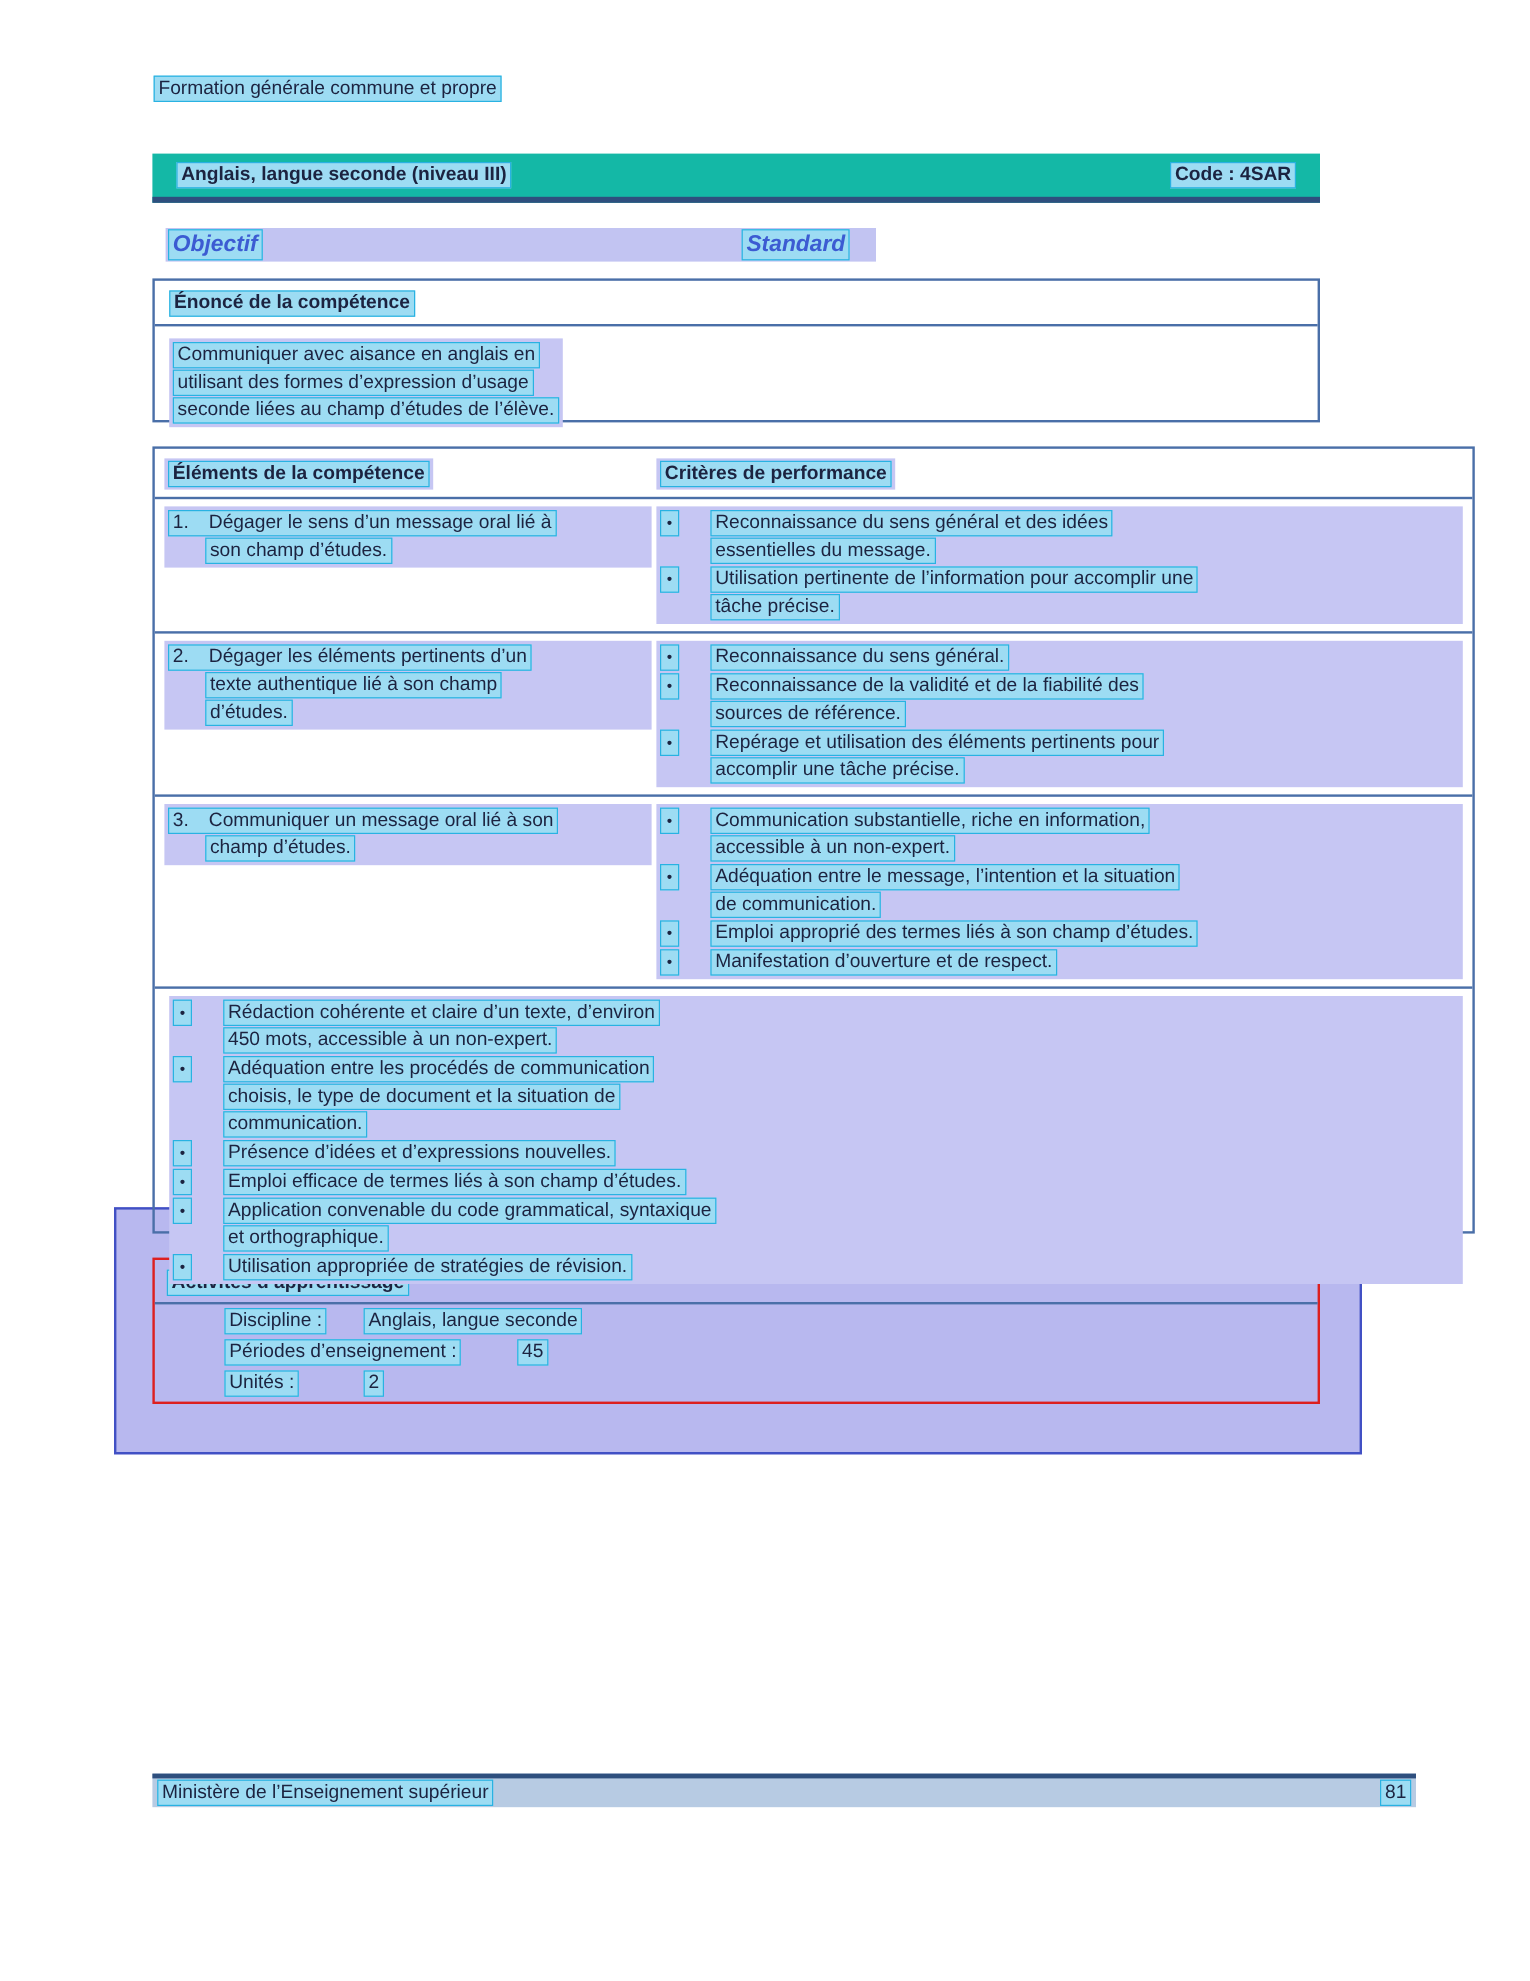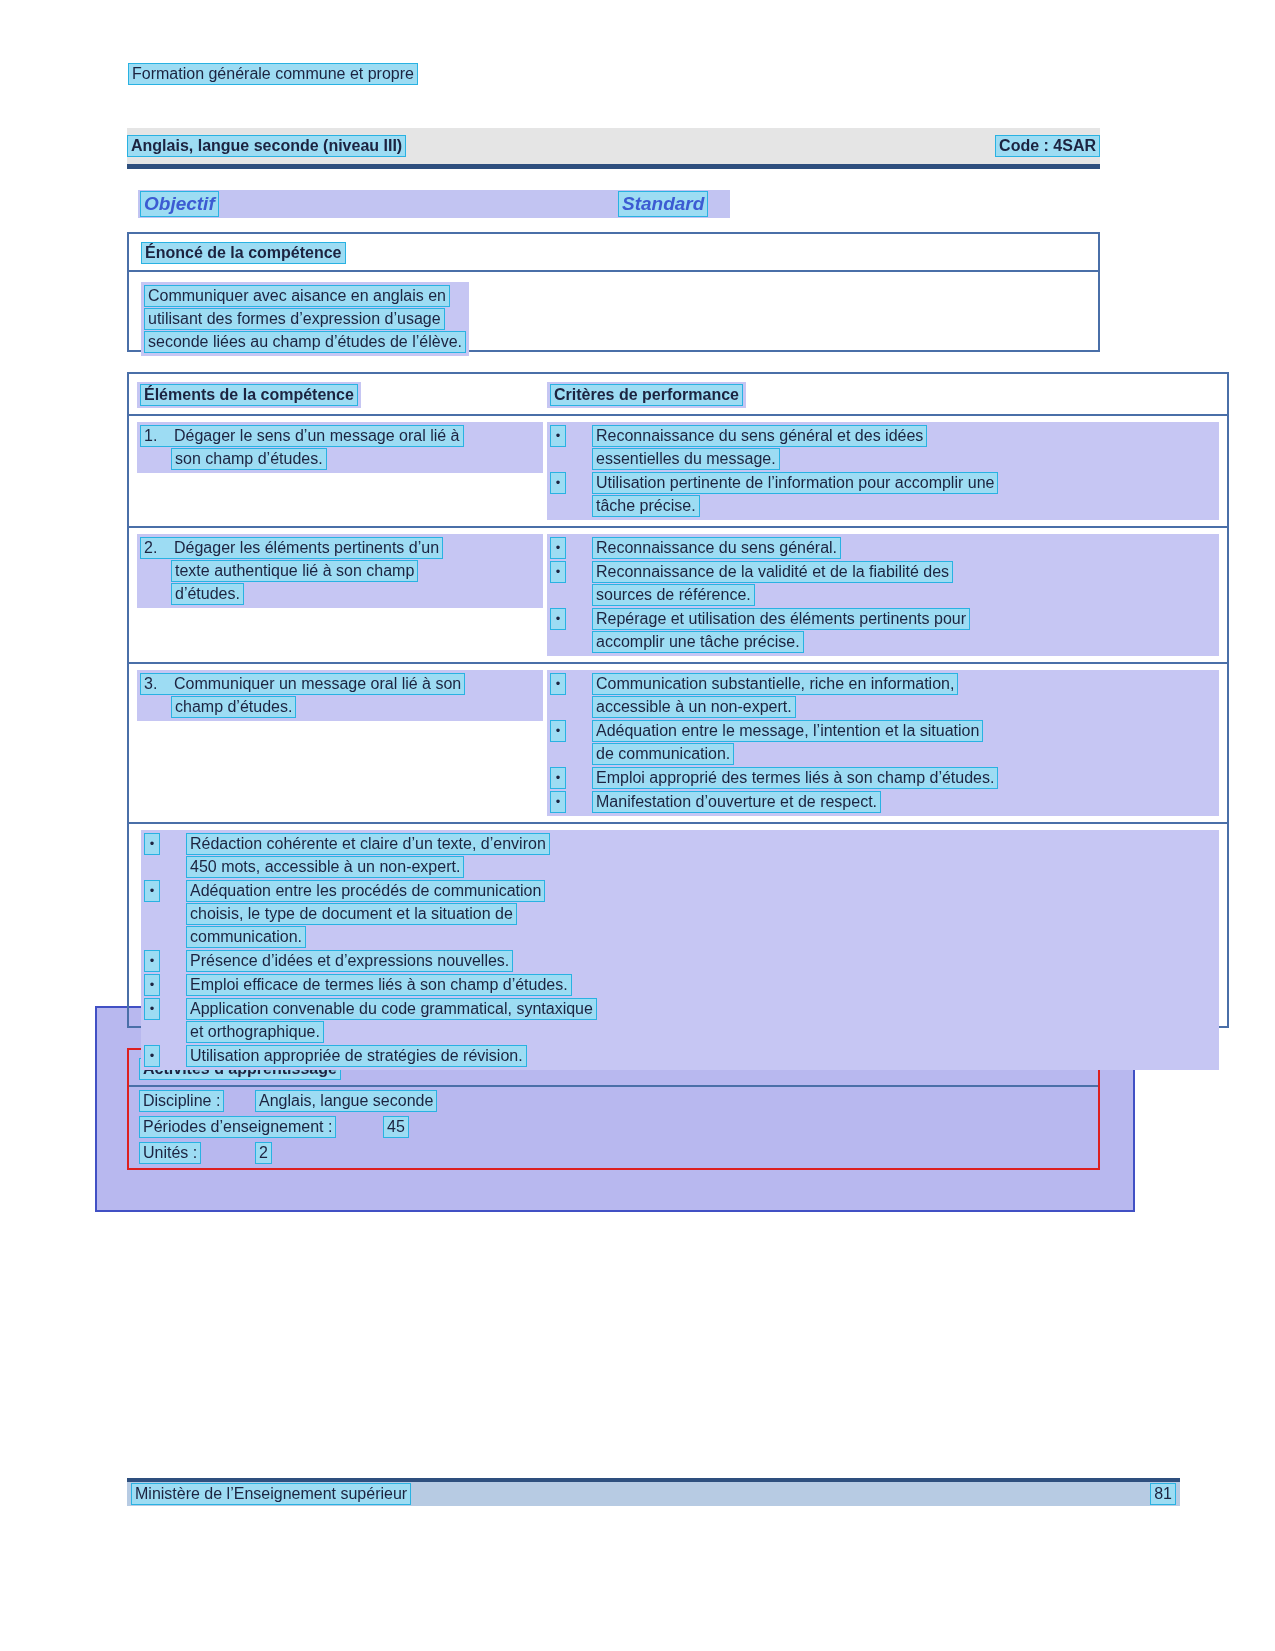--- a/index.html
+++ b/index.html
@@ -15,22 +15,22 @@
   }
   .line { display:table; margin:1px 0; }
   .bold { font-weight:bold; }
   .lav-pad { background:#c6c6f3; padding:2px 3px; }
   .fit { width:fit-content; }
 
   .top-label { position:absolute; left:128px; top:63px; }
 
   .hbar {
     position:absolute; left:127px; top:128px; width:973px; height:41px;
-    background:#e5e5e5; border-bottom:5px solid #2e4f7e;
-    display:flex; justify-content:space-between; align-items:center; padding:0 0;
+    background:#14b8a6; border-bottom:5px solid #2e4f7e;
+    display:flex; justify-content:space-between; align-items:center; padding:0 20px;
   }
 
   .obj-band {
     position:absolute; left:138px; top:190px; width:592px; height:28px;
     background:#c2c4f2;
   }
   .obj-band .hl {
     font-size:19px; line-height:24px; font-weight:bold; font-style:italic;
     color:#3c5bd2; position:absolute; top:1px;
   }
@@ -58,21 +58,21 @@
 
   .act-outer {
     position:absolute; left:95px; top:1006px; width:1040px; height:206px;
     background:#b8b8ef; border:2px solid #4150c4; z-index:1;
   }
   .act-red {
     position:absolute; left:30px; top:40px; width:973px; height:122px;
     border:2px solid #dd1f1f;
   }
   .act-title { padding:8px 10px 5px 10px; border-bottom:2px solid #4a6fa8; }
-  .act-row { position:relative; height:26px; padding:3px 10px; }
+  .act-row { position:relative; height:26px; padding:3px 10px;margin-left:48px; }
   .act-val-1 { position:absolute; left:126px; top:3px; }
   .act-val-2 { position:absolute; left:254px; top:3px; }
 
   .footer {
     position:absolute; left:127px; top:1478px; width:1053px; height:28px;
     border-top:4px solid #2e4f7e; background:#b7cbe3;
     display:flex; justify-content:space-between; align-items:center; padding:0 4px;
     z-index:3;
   }
 </style>

